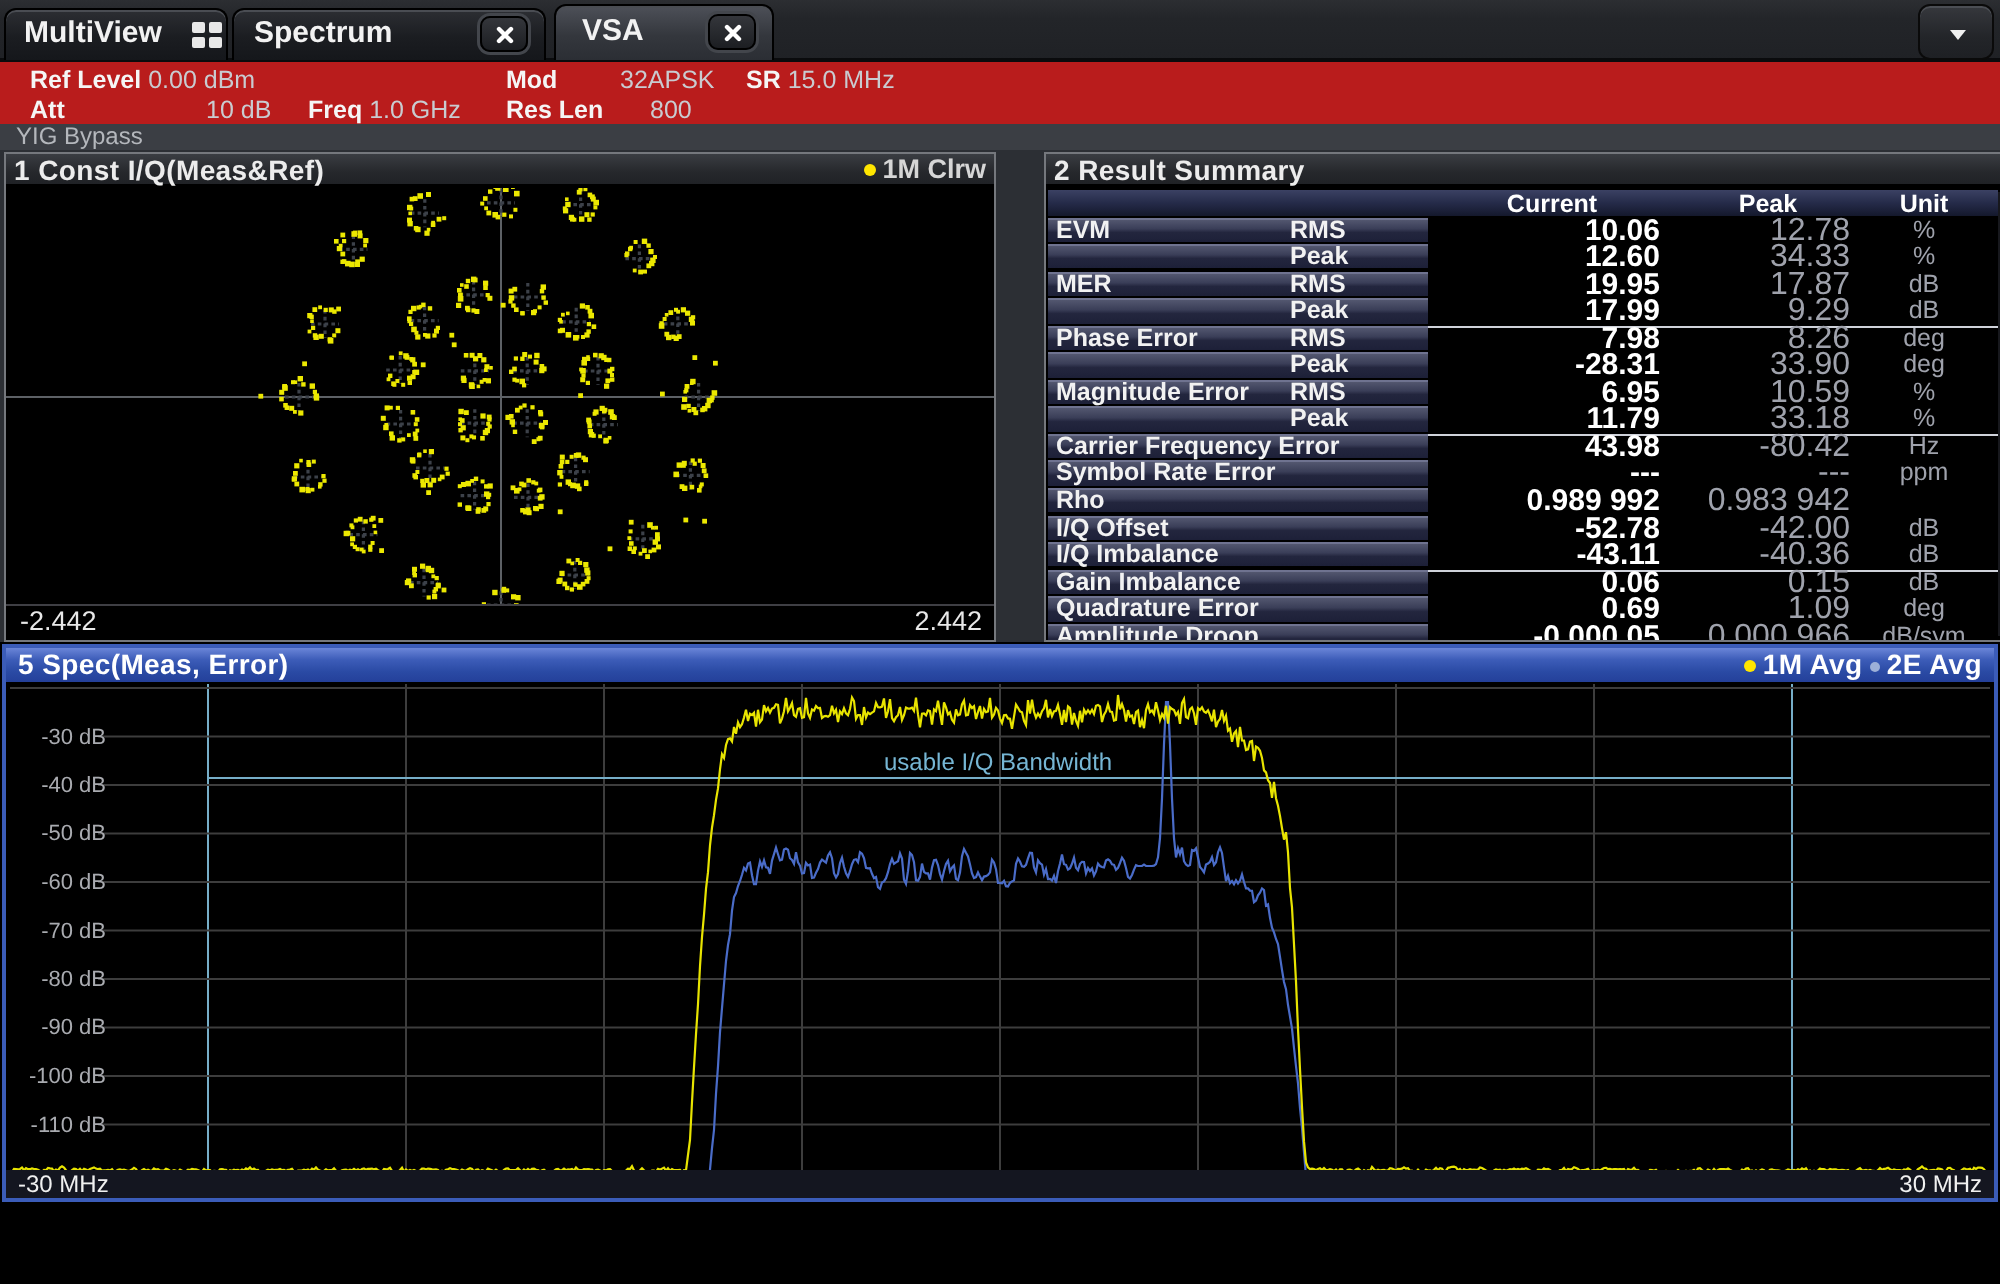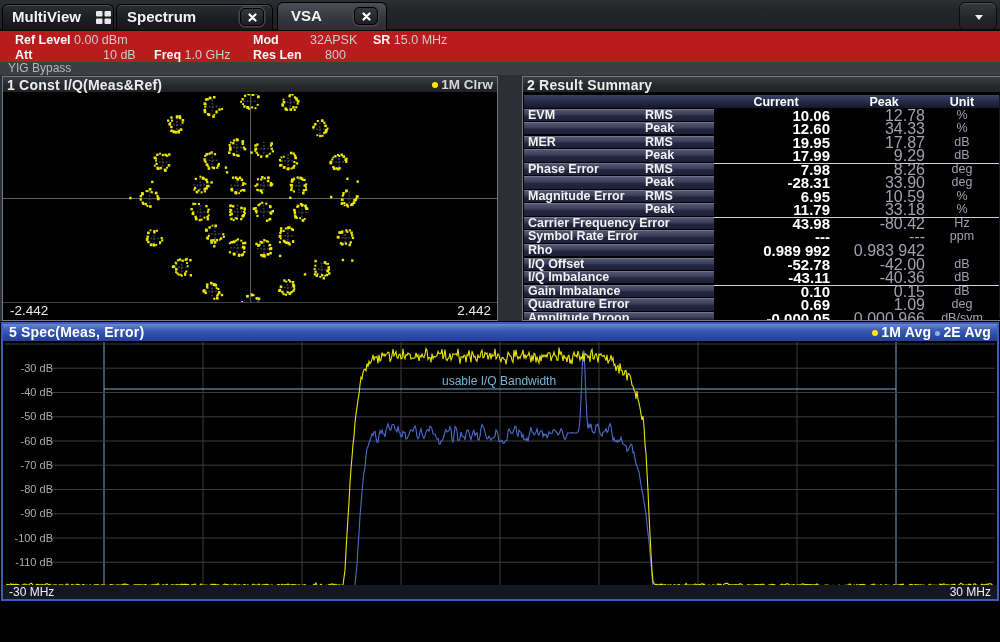--- a/index.html
+++ b/index.html
@@ -826,21 +826,21 @@
         </div>
         <div class="rrow" style="top:177.1px;">
           <div class="lblcell">I/Q Imbalance<span class="sub"></span></div>
           <span class="vcur">-43.11</span>
           <span class="vpeak">-40.36</span>
           <span class="vunit">dB</span>
         </div>
         <div class="sep" style="top:190.7px;"></div>
         <div class="rrow" style="top:190.7px;">
           <div class="lblcell">Gain Imbalance<span class="sub"></span></div>
-          <span class="vcur">0.10</span>
+          <span class="vcur">0.06</span>
           <span class="vpeak">0.15</span>
           <span class="vunit">dB</span>
         </div>
         <div class="rrow" style="top:204.2px;">
           <div class="lblcell">Quadrature Error<span class="sub"></span></div>
           <span class="vcur">0.69</span>
           <span class="vpeak">1.09</span>
           <span class="vunit">deg</span>
         </div>
         <div class="rrow" style="top:217.8px;">

